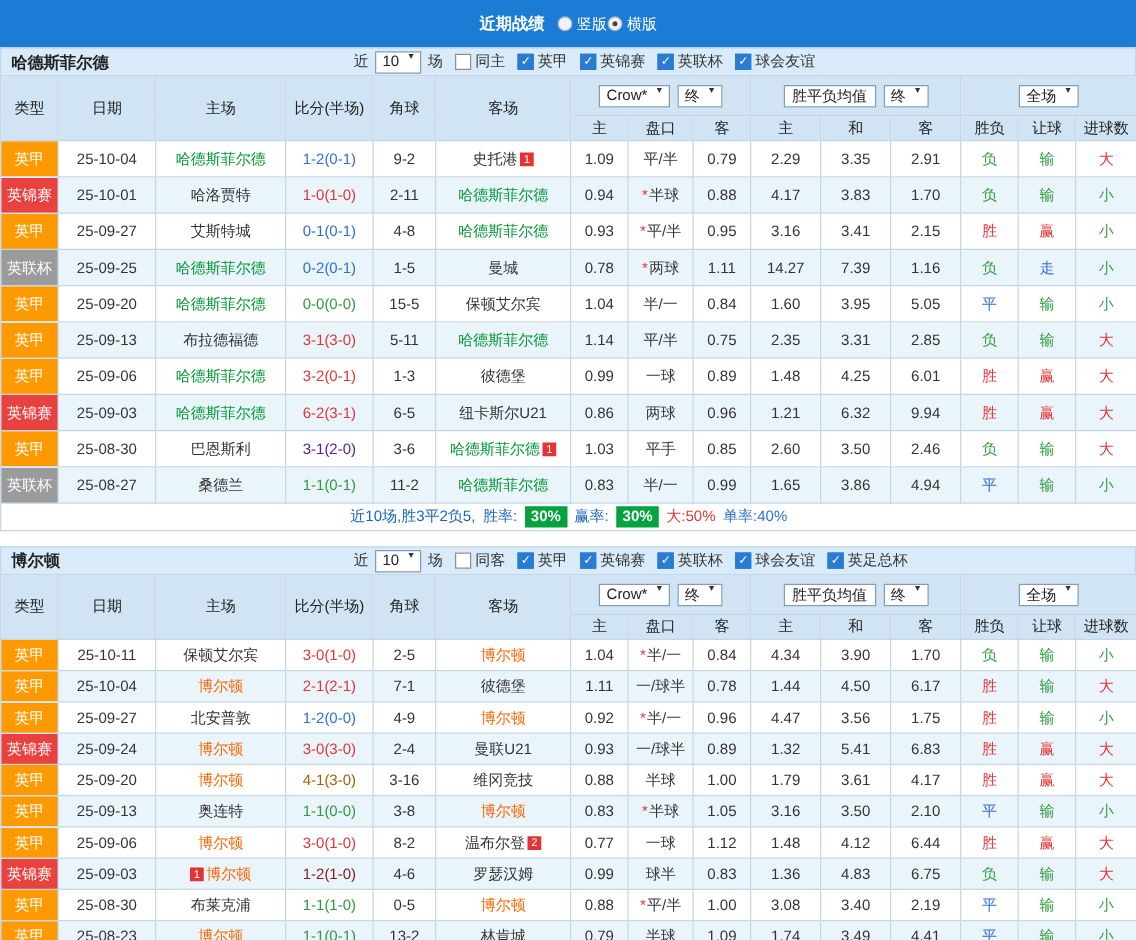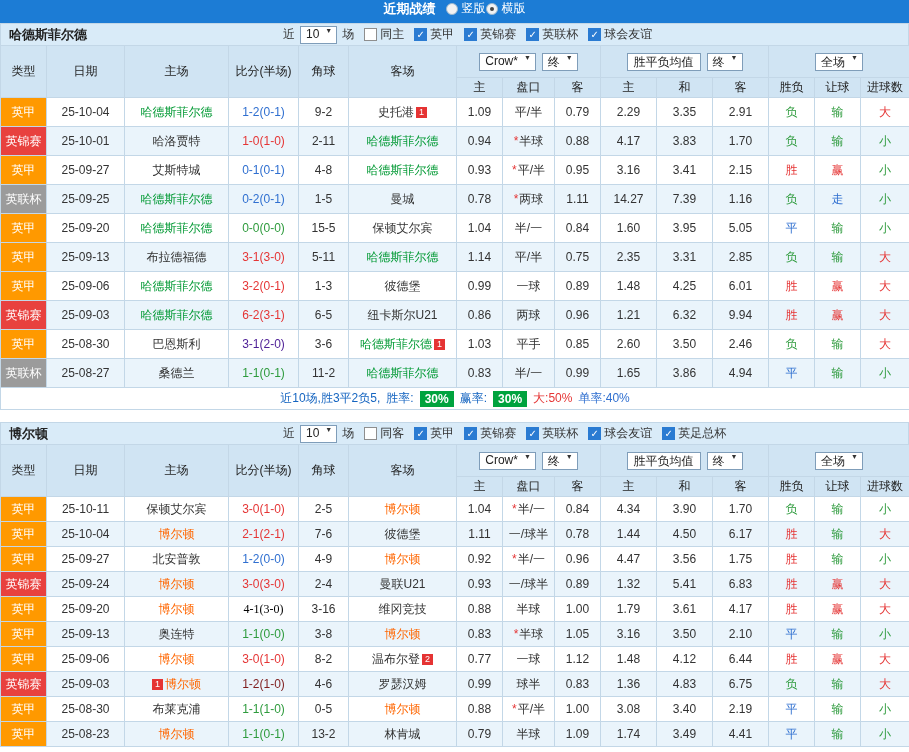--- a/index.html
+++ b/index.html
@@ -1,21 +1,21 @@
 <!DOCTYPE html>
 <html><head>
 <meta charset="utf-8">
 <style>
   *{margin:0;padding:0;box-sizing:border-box}
   html,body{background:#fff}
   body{width:909px;height:752px;overflow:hidden;position:relative;
        font-family:"Liberation Sans","DejaVu Sans",sans-serif;font-size:12px;color:#333}
 
   
-  .topbar{height:23px;background:#1c7cd5;display:flex;align-items:flex-start;justify-content:center;gap:10px}
+  .topbar{height:38px;background:#1c7cd5;display:flex;align-items:center;justify-content:center;gap:10px}
   .topbar .title{color:#fff;font-weight:bold;font-size:13px}
   .radios{display:inline-flex;align-items:center;}
   .radio-item{display:inline-flex;align-items:center;gap:4px;color:#fff;cursor:pointer}
   .radio{width:12px;height:12px;border-radius:50%;background:#f2f2f2;border:1px solid #9bb7cf;display:inline-block;position:relative}
   .radio.sel::after{content:"";position:absolute;left:3px;top:3px;width:4px;height:4px;border-radius:50%;background:#444}
 
   
   .section{margin-top:0}
   .sec1{margin-top:12px}
   .sec-header{height:22px;background:#d9ebf8;border:1px solid #c3d7e7;border-bottom:none;
@@ -46,21 +46,21 @@
   .sec1 tbody td{height:25px}
   .comp-cell{color:#fff}
   .team-wrap{display:inline-flex;align-items:center;gap:2px}
   .team-name-text{cursor:pointer}
   .card{display:inline-block;min-width:11px;height:11px;line-height:11px;background:#e53333;color:#fff;
         font-size:9px;padding:0 1px;vertical-align:1px;text-align:center}
   .star{color:#e53535;margin-right:1px}
 
   
   .sum td{height:22px;background:#fff}
-  .sum-wrap{display:flex;align-items:center;justify-content:center;gap:6px}
+  .sum-wrap{display:flex;justify-content:center;gap:6px}
   .sum-text{color:#1464c0}
   .badge-g{background:#00a33e;color:#fff;padding:1px 5px;font-weight:bold}
   .sum-red{color:#e53535}
   .sum-blue{color:#2f6fd0}
 </style>
 </head>
 <body>
 
 <div class="topbar">
   <span class="title">近期战绩</span>
@@ -532,21 +532,21 @@
             <td class="res" style="color: rgb(46, 155, 61);">输</td>
             <td class="res" style="color: rgb(46, 155, 61);">小</td>
           </tr>
           <tr class="alt">
             <td class="comp-cell" style="background: rgb(255, 153, 0);">英甲</td>
             <td class="date">25-10-04</td>
             <td class="team-cell"><span class="team-wrap">
                 <span class="team-name-text" style="color: rgb(255, 102, 0);">博尔顿</span>
               </span></td>
             <td class="score" style="color: rgb(229, 53, 53);">2-1(2-1)</td>
-            <td class="corner">7-6</td>
+            <td class="corner">7-1</td>
             <td class="team-cell"><span class="team-wrap">
                 <span class="team-name-text">彼德堡</span>
               </span></td>
             <td class="odd">1.11</td>
             <td class="handicap"><span>一/球半</span></td>
             <td class="odd">0.78</td>
             <td class="avg">1.44</td>
             <td class="avg">4.50</td>
             <td class="avg">6.17</td>
             <td class="res" style="color: rgb(229, 53, 53);">胜</td>
@@ -594,21 +594,21 @@
             <td class="res" style="color: rgb(229, 53, 53);">胜</td>
             <td class="res" style="color: rgb(229, 53, 53);">赢</td>
             <td class="res" style="color: rgb(229, 53, 53);">大</td>
           </tr>
           <tr>
             <td class="comp-cell" style="background: rgb(255, 153, 0);">英甲</td>
             <td class="date">25-09-20</td>
             <td class="team-cell"><span class="team-wrap">
                 <span class="team-name-text" style="color: rgb(255, 102, 0);">博尔顿</span>
               </span></td>
-            <td class="score" style="color: #000000; font-family: Liberation Serif, serif;">4-1(3-0)</td>
+            <td class="score" style="color: #a16207;">4-1(3-0)</td>
             <td class="corner">3-16</td>
             <td class="team-cell"><span class="team-wrap">
                 <span class="team-name-text">维冈竞技</span>
               </span></td>
             <td class="odd">0.88</td>
             <td class="handicap"><span>半球</span></td>
             <td class="odd">1.00</td>
             <td class="avg">1.79</td>
             <td class="avg">3.61</td>
             <td class="avg">4.17</td>

